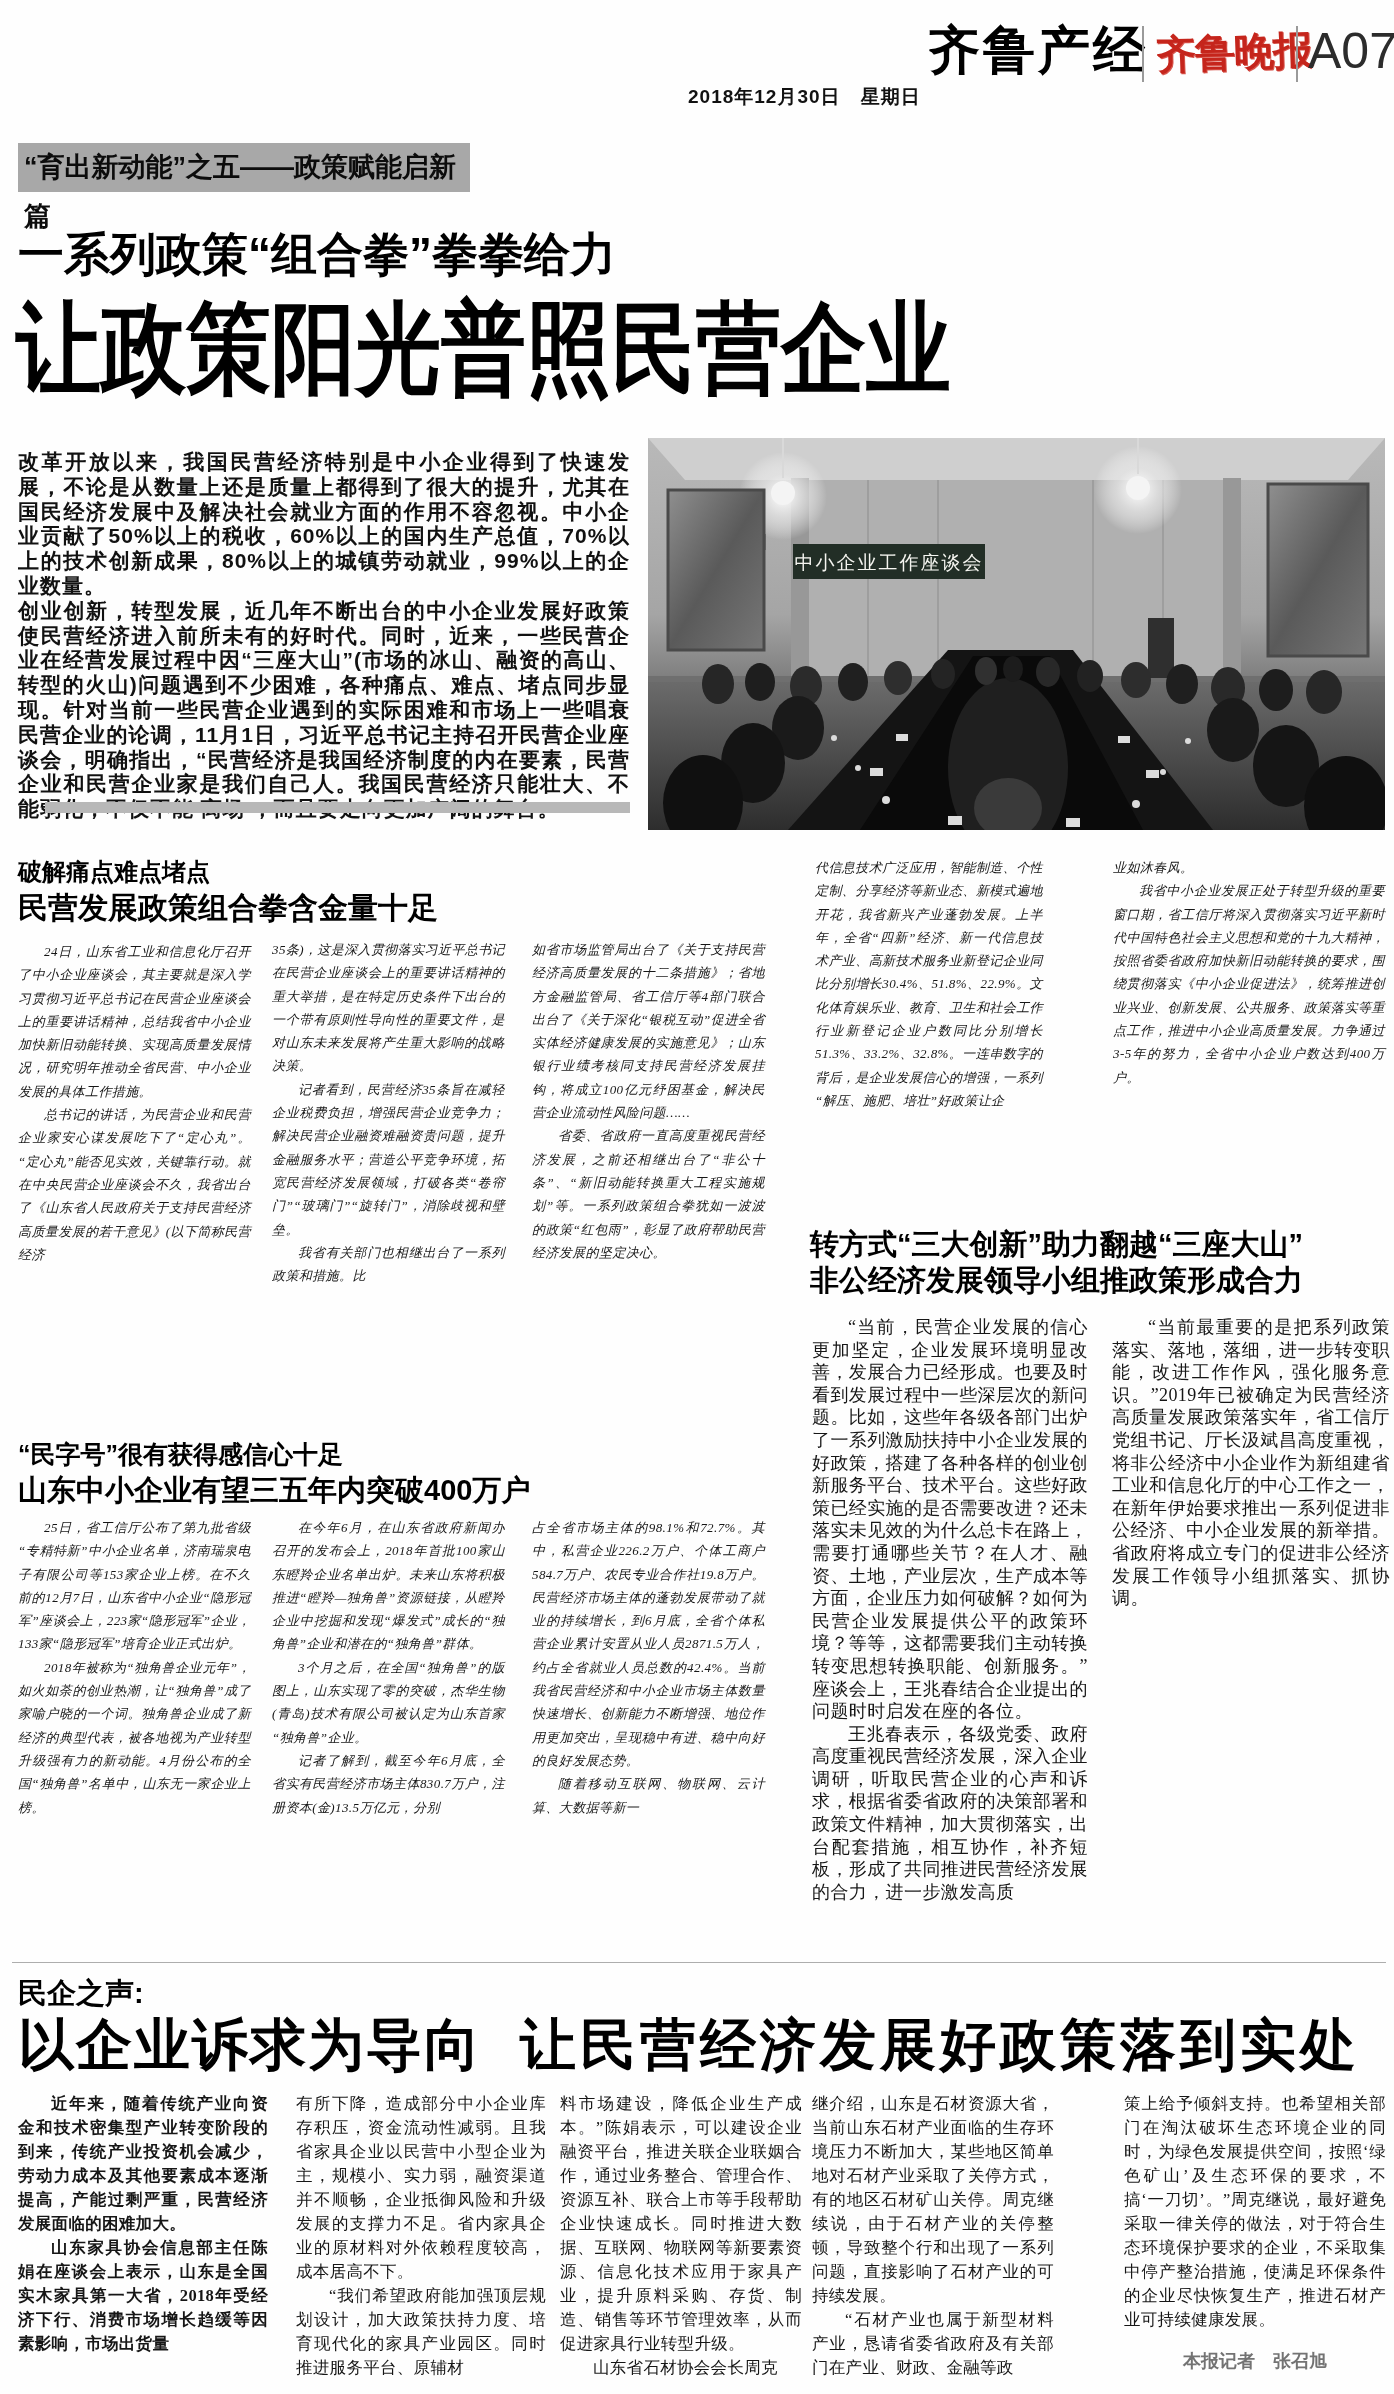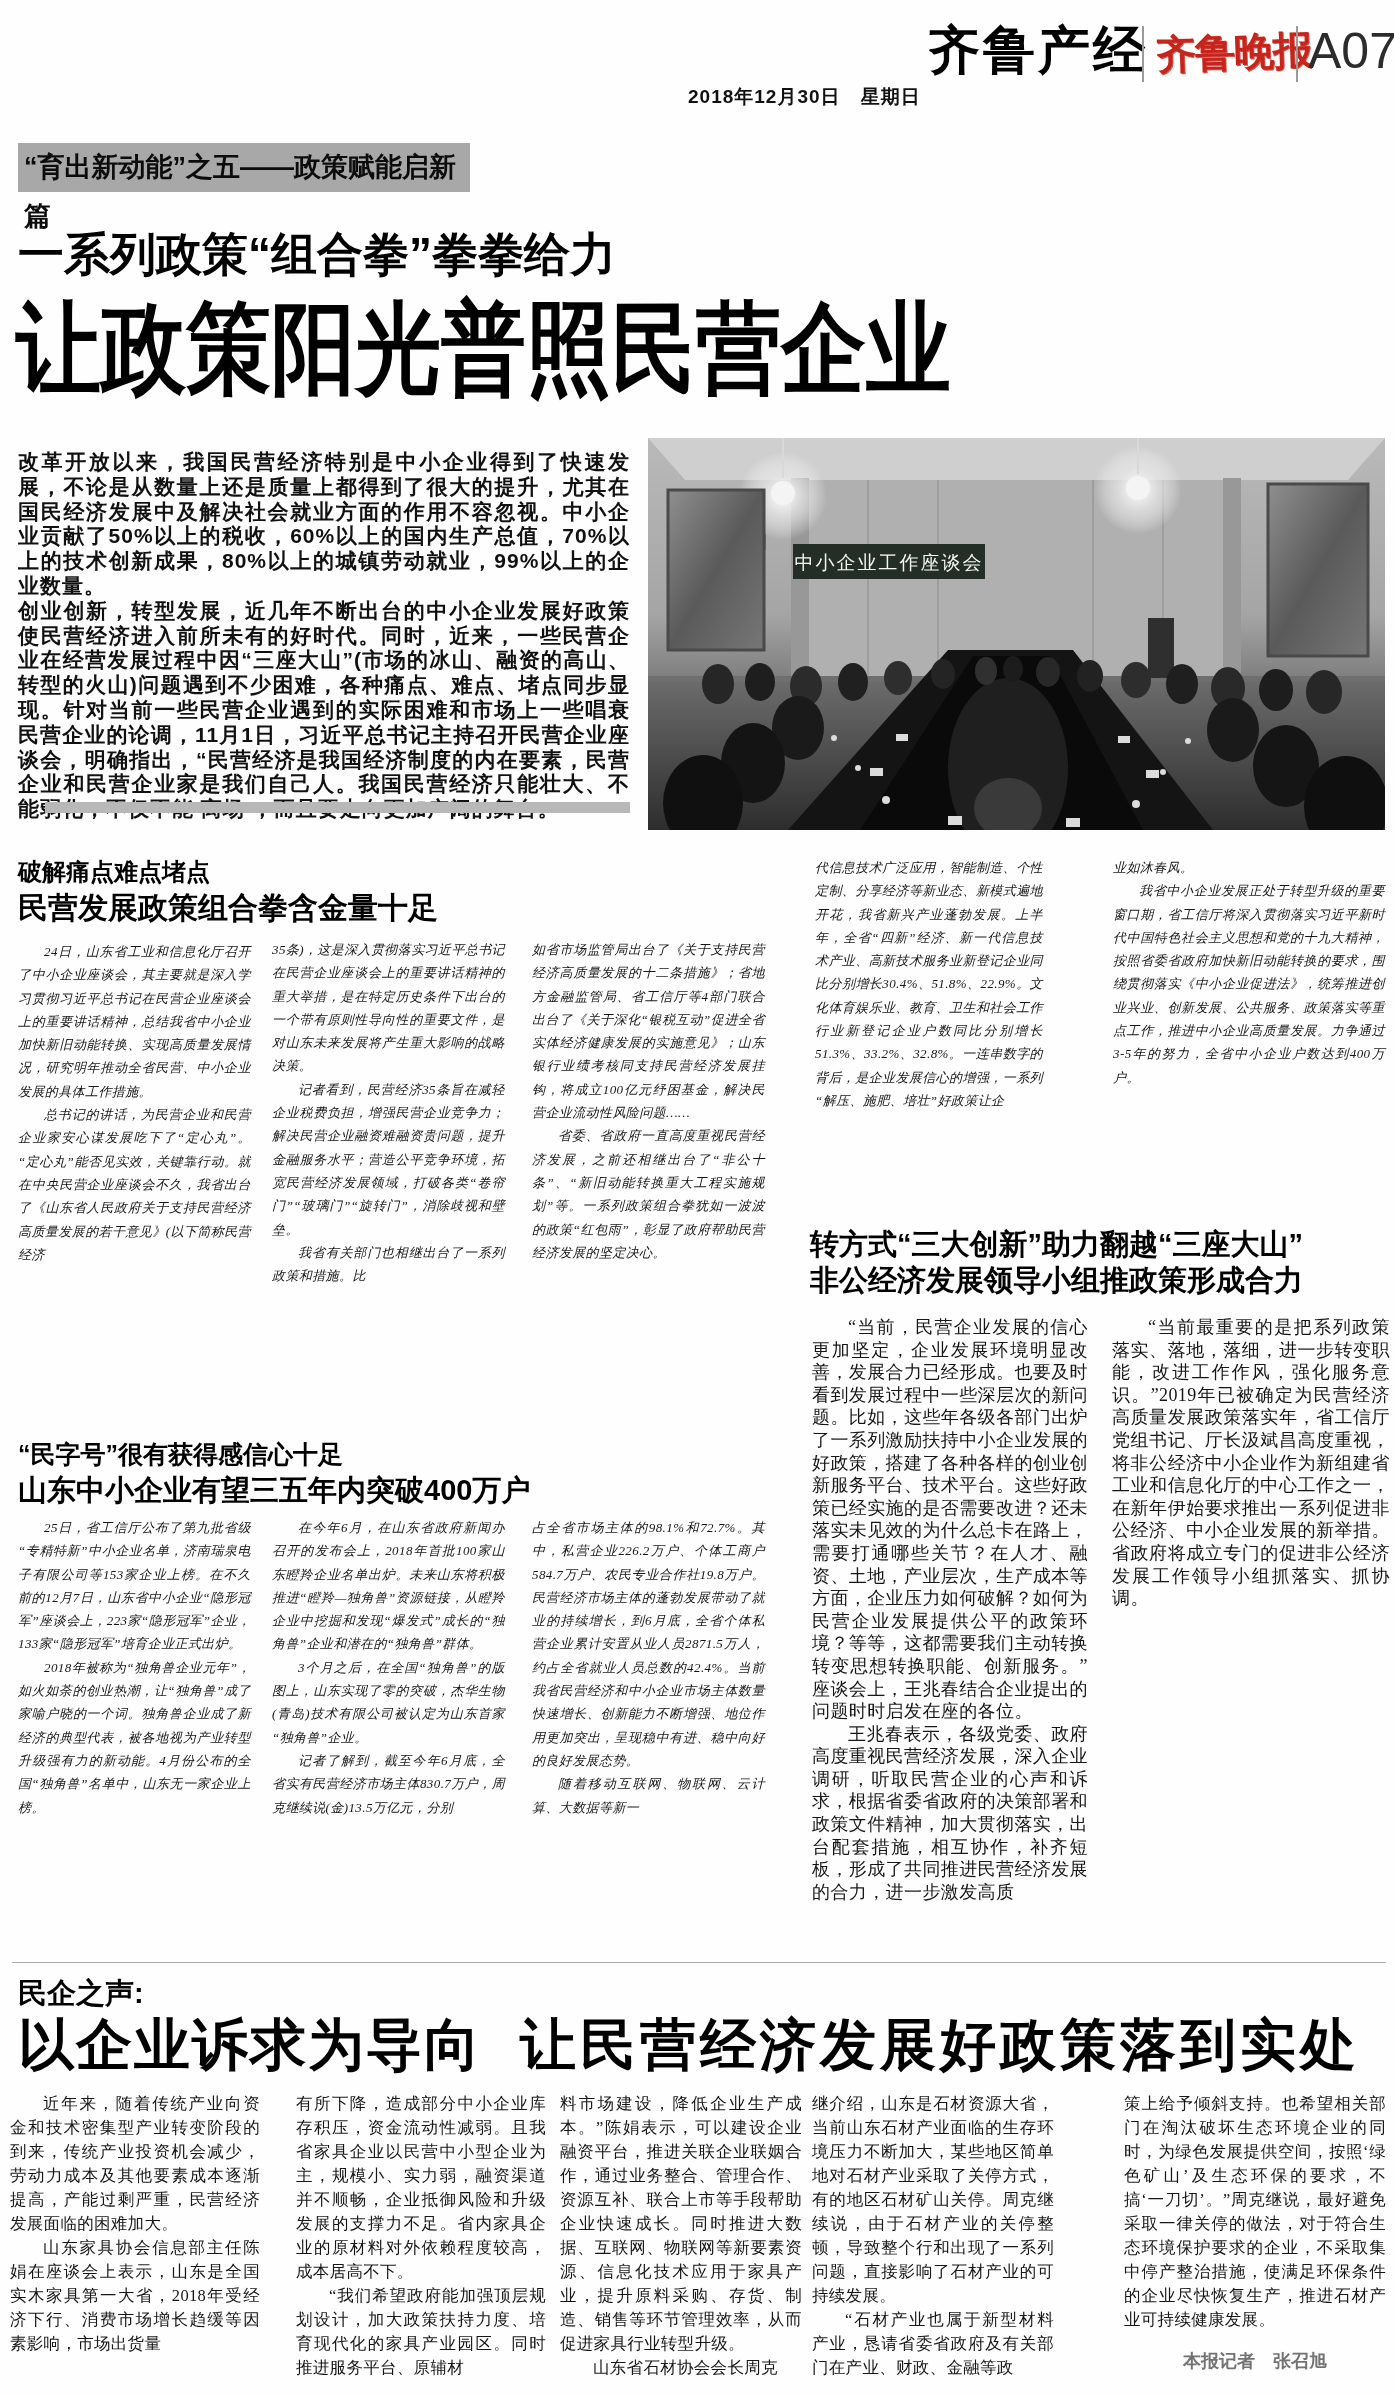--- a/index.html
+++ b/index.html
@@ -55,21 +55,21 @@
   #a-col1{left:18px;top:940px;width:233px;}
   #a-col2{left:272px;top:938px;width:233px;}
   #a-col3{left:532px;top:938px;width:233px;}
   #b-col4{left:815px;top:856px;width:228px;}
   #b-col5{left:1113px;top:856px;width:272px;}
   #c-col1{left:812px;top:1316px;width:276px;}
   #c-col2{left:1112px;top:1316px;width:278px;}
   #d-col1{left:18px;top:1516px;width:233px;}
   #d-col2{left:272px;top:1516px;width:233px;}
   #d-col3{left:532px;top:1516px;width:233px;}
-  #e-col1{left:10px;top:2092px;width:250px;}
+  #e-col1{left:18px;top:2092px;width:250px;font-weight:bold;}
   #e-col2{left:296px;top:2092px;width:250px;}
   #e-col3{left:560px;top:2092px;width:242px;}
   #e-col4{left:812px;top:2092px;width:242px;}
   #e-col5{left:1124px;top:2092px;width:262px;}
 
   
   .voice-rule{left:12px;top:1962px;width:1374px;height:1px;background:#adadad;}
   .voice-label{left:18px;top:1976px;font:700 29px/34px "Liberation Sans",sans-serif;color:#000;}
   .voice-h1{left:18px;top:2014px;font:700 56px/62px "Liberation Sans",sans-serif;letter-spacing:2px;color:#000;white-space:nowrap;}
   .voice-h2{left:520px;top:2014px;font:700 56px/62px "Liberation Sans",sans-serif;letter-spacing:4px;color:#000;white-space:nowrap;}
@@ -241,21 +241,21 @@
     <div class="l1">“民字号”很有获得感信心十足</div>
     <div class="l2">山东中小企业有望三五年内突破400万户</div>
   </div>
   <div id="d-col1" class="news-col fs-body">
     <p class="ind">25日，省工信厅公布了第九批省级“专精特新”中小企业名单，济南瑞泉电子有限公司等153家企业上榜。在不久前的12月7日，山东省中小企业“隐形冠军”座谈会上，223家“隐形冠军”企业，133家“隐形冠军”培育企业正式出炉。</p>
     <p class="ind">2018年被称为“独角兽企业元年”，如火如荼的创业热潮，让“独角兽”成了家喻户晓的一个词。独角兽企业成了新经济的典型代表，被各地视为产业转型升级强有力的新动能。4月份公布的全国“独角兽”名单中，山东无一家企业上榜。</p>
   </div>
   <div id="d-col2" class="news-col fs-body">
     <p class="ind">在今年6月，在山东省政府新闻办召开的发布会上，2018年首批100家山东瞪羚企业名单出炉。未来山东将积极推进“瞪羚—独角兽”资源链接，从瞪羚企业中挖掘和发现“爆发式”成长的“独角兽”企业和潜在的“独角兽”群体。</p>
     <p class="ind">3个月之后，在全国“独角兽”的版图上，山东实现了零的突破，杰华生物(青岛)技术有限公司被认定为山东首家“独角兽”企业。</p>
-    <p class="ind">记者了解到，截至今年6月底，全省实有民营经济市场主体830.7万户，周克继续说(金)13.5万亿元，分别</p>
+    <p class="ind">记者了解到，截至今年6月底，全省实有民营经济市场主体830.7万户，注册资本(金)13.5万亿元，分别</p>
   </div>
   <div id="d-col3" class="news-col fs-body">
     <p>占全省市场主体的98.1%和72.7%。其中，私营企业226.2万户、个体工商户584.7万户、农民专业合作社19.8万户。民营经济市场主体的蓬勃发展带动了就业的持续增长，到6月底，全省个体私营企业累计安置从业人员2871.5万人，约占全省就业人员总数的42.4%。当前我省民营经济和中小企业市场主体数量快速增长、创新能力不断增强、地位作用更加突出，呈现稳中有进、稳中向好的良好发展态势。</p>
     <p class="ind">随着移动互联网、物联网、云计算、大数据等新一</p>
   </div>
 
   <div class="abs voice-rule"></div>
   <div class="abs voice-label">民企之声:</div>
   <div class="abs voice-h1">以企业诉求为导向</div>
   <div class="abs voice-h2">让民营经济发展好政策落到实处</div>

